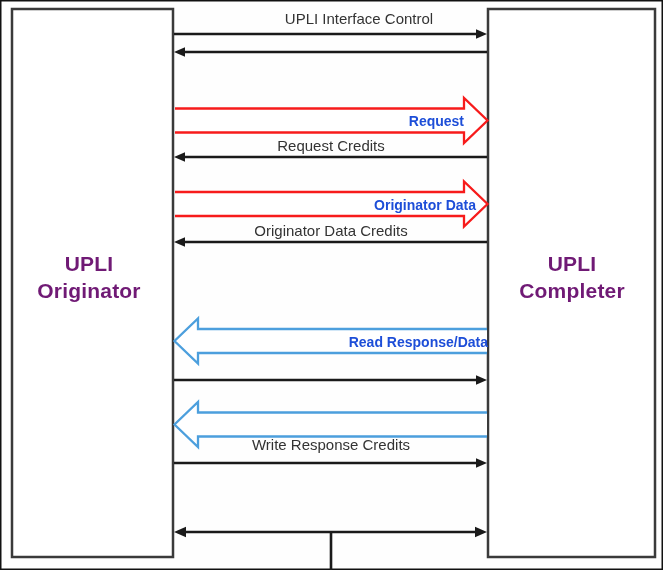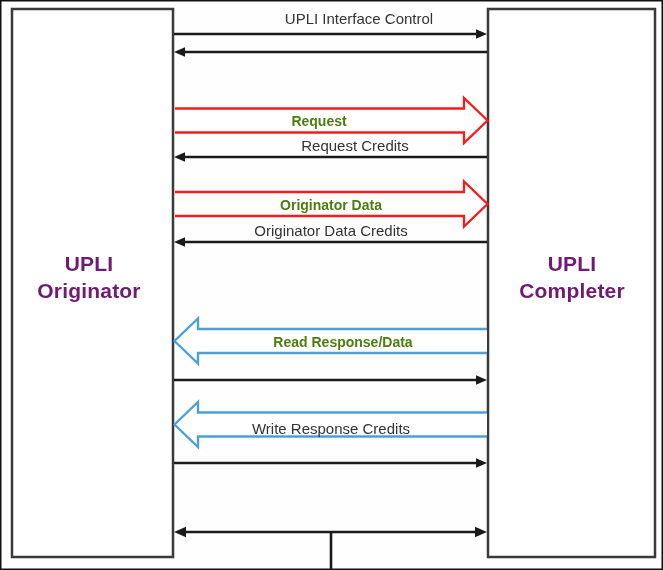--- a/index.html
+++ b/index.html
@@ -53,21 +53,22 @@
     pointer-events: none;
   }
   .flow-label.plain {
     font-size: 15px;
     font-weight: 400;
     color: #333333;
   }
   .flow-label.bold {
     font-size: 14px;
     font-weight: 700;
-    color: #4d7c0f;
+    color: #1d4ed8;
+    text-align: right;
   }
 </style>
 </head>
 <body>
 
 <div id="stage">
 
   <svg width="663" height="570" viewBox="0 0 663 570" xmlns="http://www.w3.org/2000/svg">
 
     <rect x="0" y="0" width="663" height="570" fill="#fefefe"></rect>
@@ -161,25 +162,25 @@
   <div class="endpoint-label" id="label-originator">UPLI
 Originator</div>
 
   <div class="endpoint-label" id="label-completer">UPLI
 Completer</div>
 
   <div class="flow-label plain" style="left:174px; top:10px; width:370px;">UPLI Interface Control</div>
 
   <div class="flow-label bold" style="left:174px; top:113px; width:290px;">Request</div>
 
-  <div class="flow-label plain" style="left:174px; top:137px; width:314px;padding-left:24px;">Request Credits</div>
+  <div class="flow-label plain" style="left:174px; top:137px; width:314px;">Request Credits</div>
 
   <div class="flow-label bold" style="left:174px; top:196.5px; width:290px;padding-left:12px;">Originator Data</div>
 
   <div class="flow-label plain" style="left:174px; top:222px; width:314px;">Originator Data Credits</div>
 
   <div class="flow-label bold" style="left:198px; top:334px; width:290px;">Read Response/Data</div>
 
 
 
-  <div class="flow-label plain" style="left:174px; top:420px; width:314px;">Write Response Credits</div>
+  <div class="flow-label plain" style="left:174px; top:436px; width:314px;">Write Response Credits</div>
 
 </div>
 
 </body></html>

